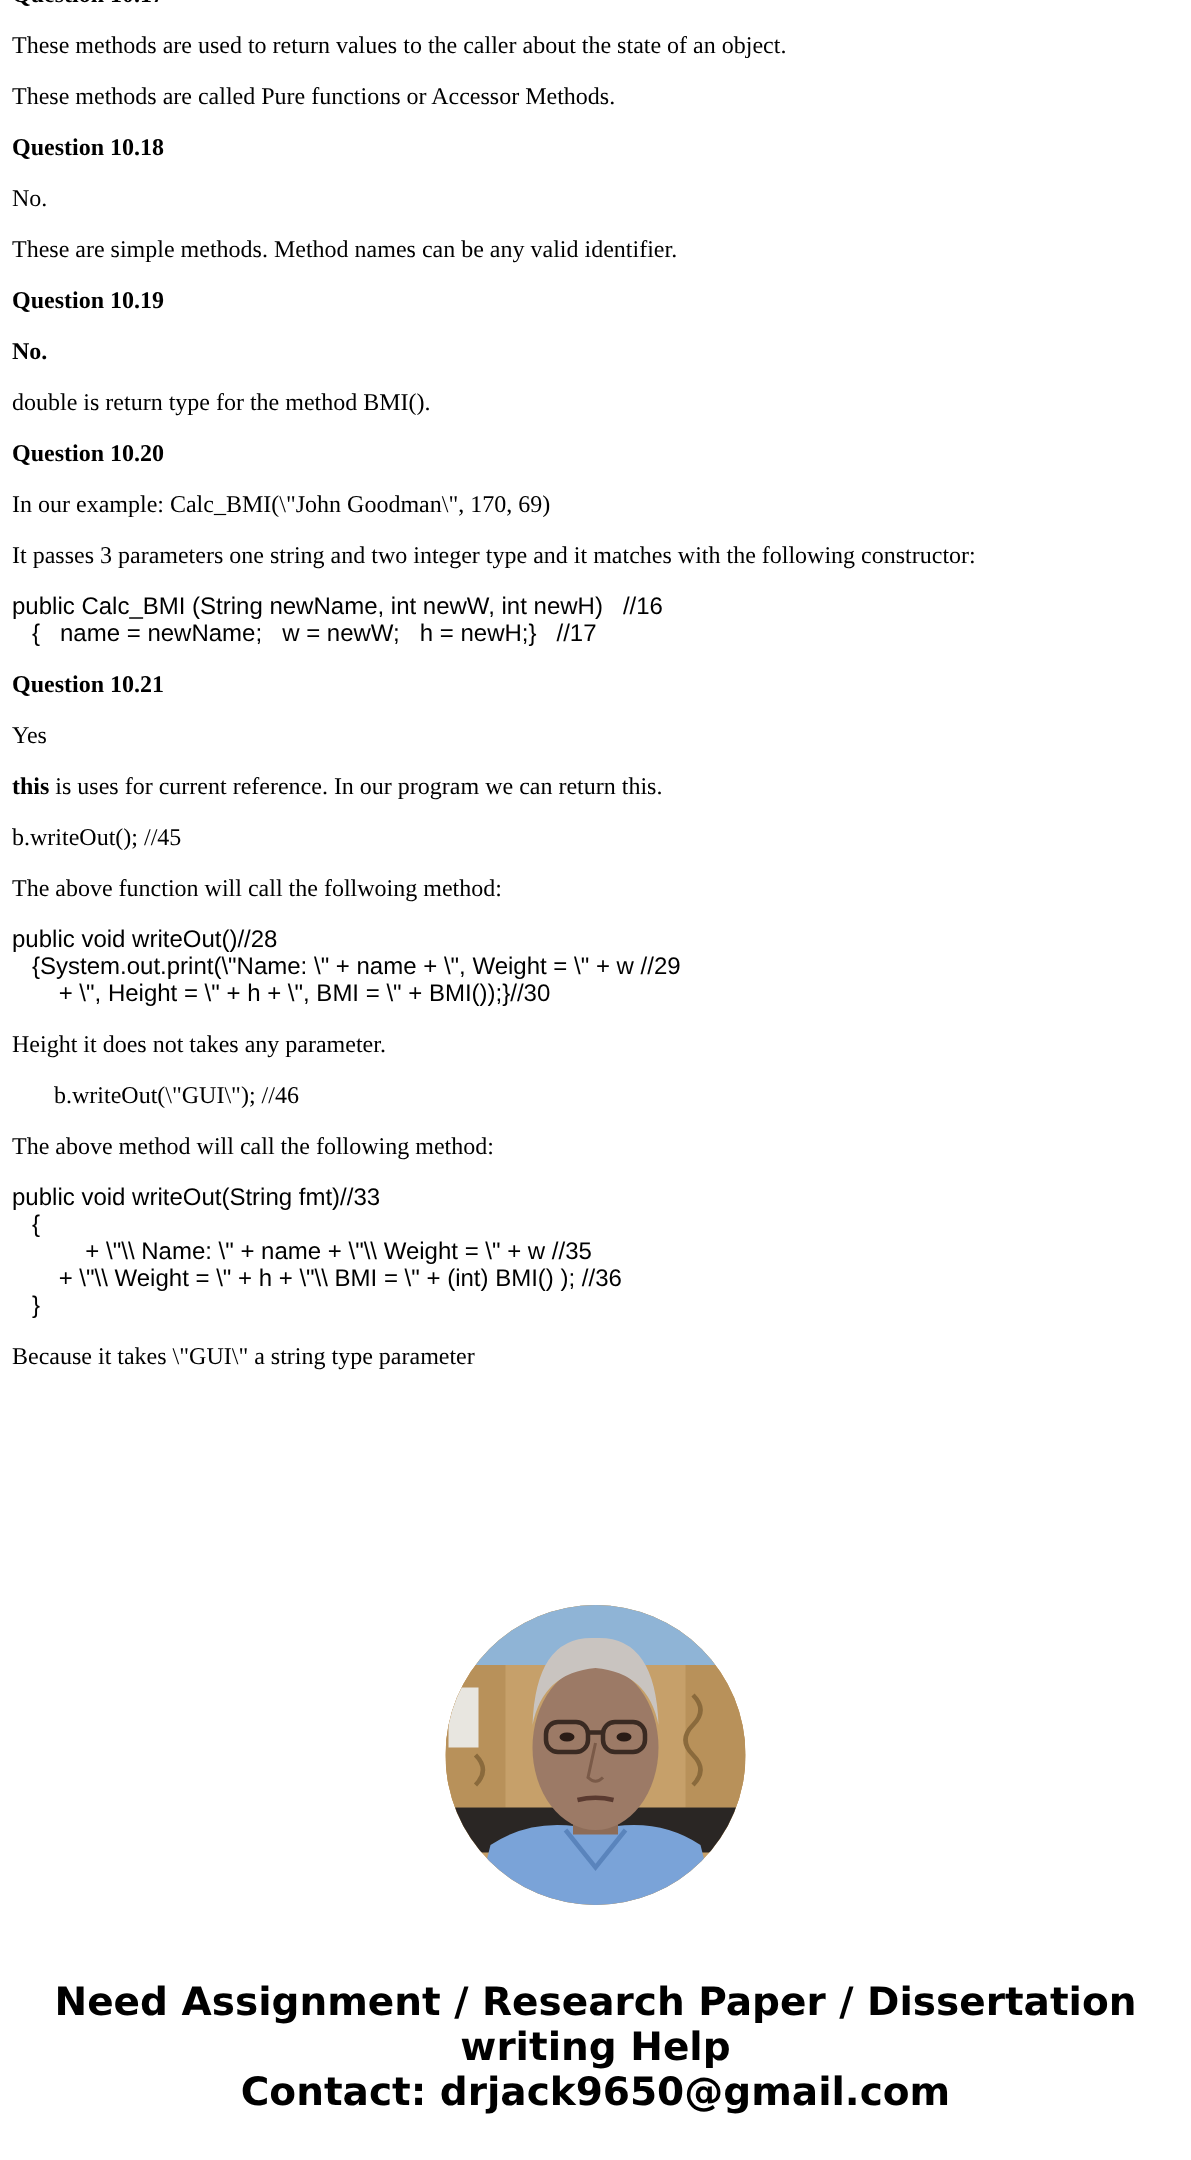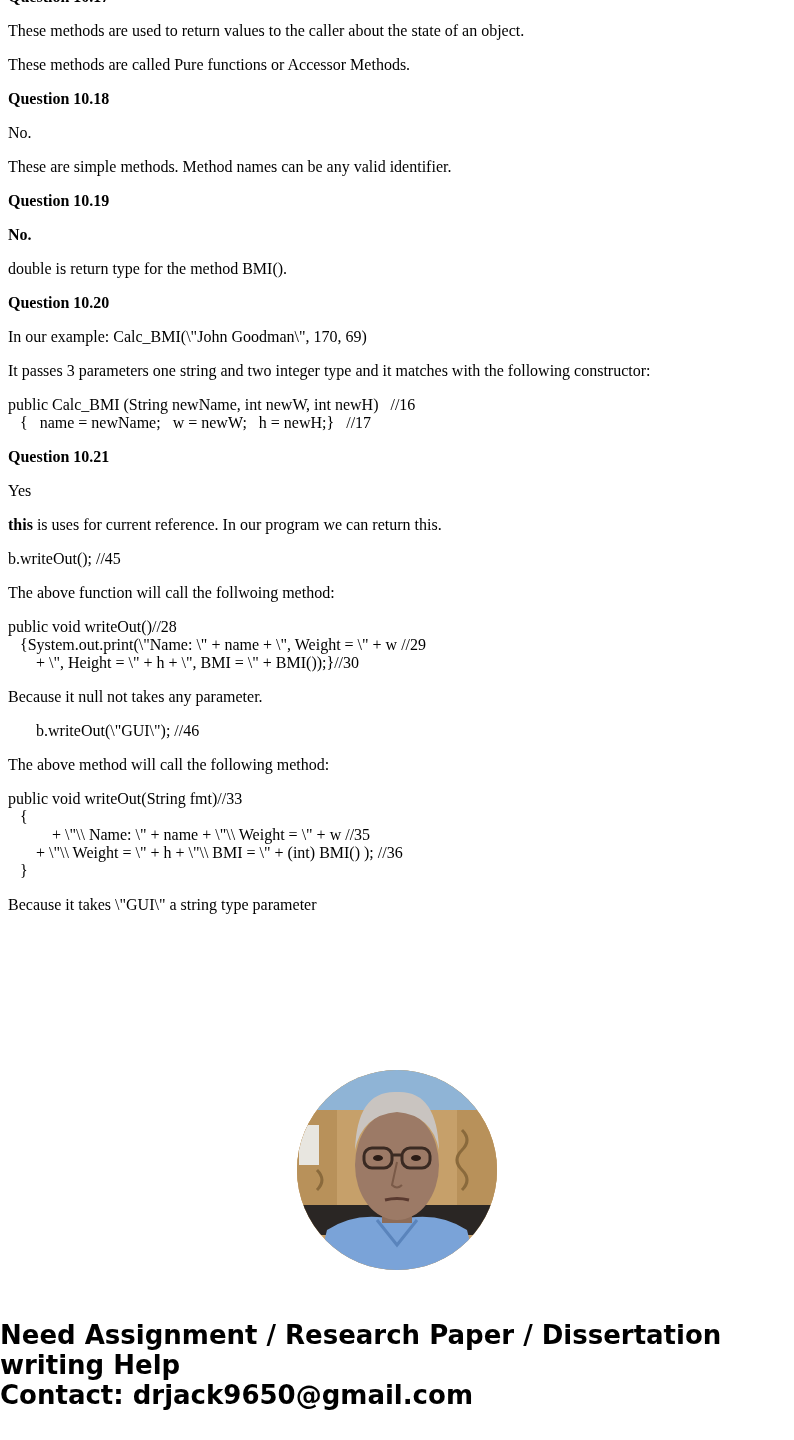--- a/index.html
+++ b/index.html
@@ -27,42 +27,42 @@
       margin: 0 0 16px 0;
       line-height: 18px;
     }
     .q-heading {
       font-weight: bold;
     }
     .bold-inline { font-weight: bold; }
     .code-block {
       white-space: pre;
       margin: 0 0 16px 0;
-      font-family: Liberation Serif, serif;
+      font-family: Liberation Sans, sans-serif;
       font-size: 16px;
       line-height: 18px;
     }
     .indented { padding-left: 28px; }
     .avatar-wrap {
       position: absolute;
       left: 297px;
       top: 1070px;
       width: 200px;
       height: 200px;
       border-radius: 50%;
       overflow: hidden;
       background: #c6a06a;
     }
     .avatar-wrap svg { display: block; }
     .promo {
       position: absolute;
       left: 0;
       top: 1320px;
       width: 794px;
-      text-align: left;
+      text-align: center;
       font-family: "DejaVu Sans", sans-serif;
       font-weight: bold;
       font-size: 26px;
       line-height: 30px;
       color: #000;
     }
     .promo div { margin: 0; }
   </style>
 </head>
 <body>
@@ -86,21 +86,21 @@
   <p>It passes 3 parameters one string and two integer type and it matches with the following constructor:</p>
   <div class="code-block"><div>public Calc_BMI (String newName, int newW, int newH)   //16</div><div>   {   name = newName;   w = newW;   h = newH;}   //17</div></div>
 
   <p class="q-heading">Question 10.21</p>
   <p>Yes</p>
   <p><b>this</b><span> is uses for current reference. In our program we can return this.</span></p>
 
   <p>b.writeOut(); //45</p>
   <p>The above function will call the follwoing method:</p>
   <div class="code-block"><div>public void writeOut()//28</div><div>   {System.out.print(\"Name: \" + name + \", Weight = \" + w //29</div><div>       + \", Height = \" + h + \", BMI = \" + BMI());}//30</div></div>
-  <p>Because it null not takes any parameter.</p>
+  <p>Height it does not takes any parameter.</p>
   <p class="indented">b.writeOut(\"GUI\"); //46</p>
   <p>The above method will call the following method:</p>
   <div class="code-block"><div>public void writeOut(String fmt)//33</div><div>   {</div><div>           + \"\\ Name: \" + name + \"\\ Weight = \" + w //35</div><div>       + \"\\ Weight = \" + h + \"\\ BMI = \" + (int) BMI() ); //36</div><div>   }</div></div>
   <p>Because it takes \"GUI\" a string type parameter</p>
 </div>
 
 <div class="avatar-wrap">
   <svg width="200" height="200" viewBox="0 0 200 200" xmlns="http://www.w3.org/2000/svg">
 
     <rect x="0" y="0" width="200" height="200" fill="#c6a06a"></rect>

